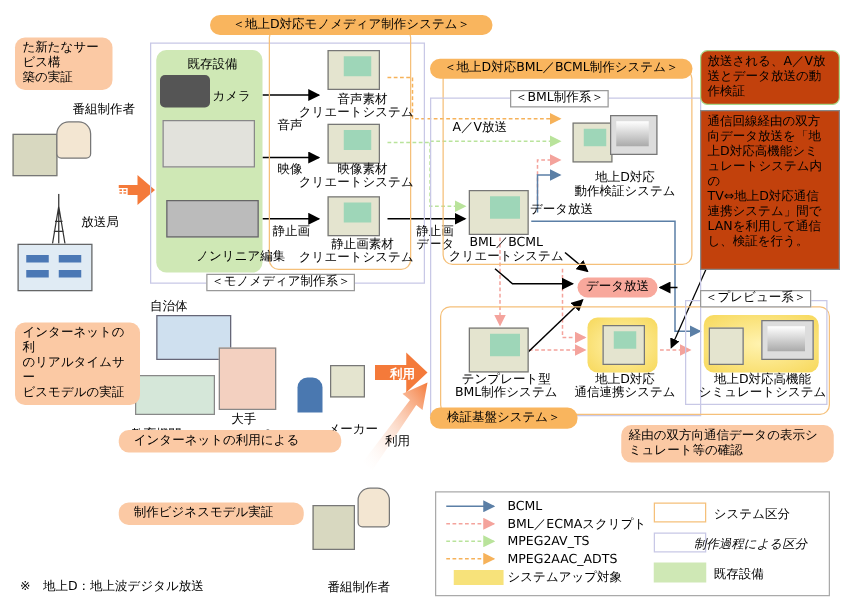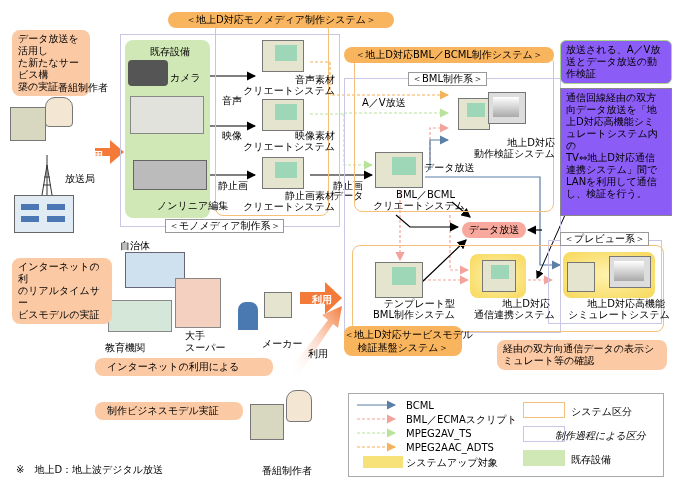--- a/index.html
+++ b/index.html
@@ -1,27 +1,27 @@
 <!DOCTYPE html>
 <html><head>
 <meta charset="utf-8">
 <style>
   html, body { margin:0; padding:0; }
   body { width:675px; height:484px; position:relative; background:#ffffff; overflow:hidden;
          font-family:"DejaVu Sans", sans-serif; font-size:10px; color:#000; }
   .abs { position:absolute; }
   .t { position:absolute; white-space:nowrap; font-size:10px; line-height:11px; }
-  .c { text-align:right; }
+  .c { text-align:center; }
   .bubble { position:absolute; background:#fbc9a4; border-radius:8px; padding:3px 6px; font-size:10px; line-height:12px; }
   .pill { position:absolute; background:#f9b55e; border-radius:9px; font-size:10px; line-height:16px; text-align:center; white-space:nowrap; }
   .box-orange { position:absolute; border:1.5px solid #f5c07a; border-radius:8px; }
   .box-lav { position:absolute; border:1.5px solid #c8c8e6; }
   .label-box { position:absolute; background:#fff; border:1px solid #999; font-size:10px; line-height:12px; text-align:center; white-space:nowrap; padding:0 3px; }
   .green { position:absolute; background:#cfe8b5; border-radius:8px; }
-  .note { position:absolute; background:#8b5cf6; font-size:10px; line-height:12px; padding:3px 5px; }
+  .note { position:absolute; background:#c2410c; font-size:10px; line-height:12px; padding:3px 5px; }
   .legend { position:absolute; border:1px solid #aaa; background:#fff; }
   .pc { position:absolute; }
 </style>
 </head>
 <body>
 
 <svg class="abs" style="left:0;top:0" width="675" height="484">
   <defs>
     <marker id="ab" markerWidth="8" markerHeight="8" refX="7" refY="4" orient="auto">
         <path d="M0,0 L8,4 L0,8 z" fill="#000"></path>
@@ -68,21 +68,20 @@
   <line x1="542" y1="230" x2="528" y2="230" stroke="#000" stroke-width="1.2" marker-end="url(#ab)"></line>
   <line x1="420" y1="284" x2="466" y2="240" stroke="#000" stroke-width="1.2" marker-end="url(#ab)"></line>
   <line x1="565" y1="215" x2="537" y2="278" stroke="#000" stroke-width="1" marker-end="url(#ab)"></line>
 
   <polygon points="95,148 110,148 110,140 124,152 110,164 110,156 95,156" fill="#f47a3a"></polygon>
   <polygon points="300,292 325,292 325,282 342,298 325,314 325,304 300,304" fill="#f47a3a"></polygon>
   <polygon points="290,370 328,320 322,315 342,306 338,328 333,324 298,376" fill="url(#bigarrow)"></polygon>
 </svg>
 
 <div class="bubble" style="left:12px;top:30px;width:66px;">
-  <div>データ放送を活用し</div>
   <div>た新たなサービス構</div>
   <div>築の実証</div>
 </div>
 <div class="t" style="left:58px;top:82px;">番組制作者</div>
 <div class="abs" style="left:5px;top:97px;width:75px;height:50px;">
   <div class="abs" style="left:5px;top:10px;width:34px;height:32px;background:#d8d8c0;border:1px solid #777;"></div>
   <div class="abs" style="left:40px;top:0px;width:26px;height:28px;background:#f3e6d2;border-radius:10px 10px 4px 4px;border:1px solid #777;"></div>
 </div>
 <div class="t" style="left:83px;top:150px;color:#fff;font-weight:bold;">利用</div>
 <div class="t" style="left:65px;top:173px;">放送局</div>
@@ -201,21 +200,20 @@
 <div class="abs" style="left:563px;top:252px;width:92px;height:46px;background:radial-gradient(#fff3b0,#f7d85a);border-radius:8px;">
   <div class="abs" style="left:4px;top:10px;width:26px;height:28px;background:#e4e4cf;border:1px solid #777;"></div>
   <div class="abs" style="left:46px;top:4px;width:40px;height:30px;background:#ddd;border:1px solid #777;">
       <div class="abs" style="left:4px;top:4px;width:30px;height:20px;background:linear-gradient(#fff,#aaa);"></div>
     </div>
 </div>
 <div class="t c" style="left:555px;top:298px;width:110px;">地上D対応高機能</div>
 <div class="t c" style="left:550px;top:309px;width:120px;">シミュレートシステム</div>
 
 <div class="pill" style="left:344px;top:326px;width:118px;line-height:13px;padding:2px 0;border-radius:8px;">
-  <div>＜地上D対応サービスモデル</div>
   <div>検証基盤システム＞</div>
 </div>
 
 <div class="bubble" style="left:497px;top:340px;width:158px;">
   <div>経由の双方向通信データの表示シ</div>
   <div>ミュレート等の確認</div>
 </div>
 
 <div class="t" style="left:120px;top:240px;">自治体</div>
 <div class="abs" style="left:125px;top:252px;width:58px;height:34px;background:#cfe0ef;border:1px solid #667;"></div>
@@ -232,21 +230,21 @@
 </div>
 
 <div class="abs" style="left:238px;top:292px;width:60px;height:40px;">
   <div class="abs" style="left:0;top:10px;width:20px;height:28px;background:#4a78b0;border-radius:8px 8px 0 0;"></div>
   <div class="abs" style="left:26px;top:0;width:26px;height:24px;background:#e4e4cf;border:1px solid #777;"></div>
 </div>
 <div class="t" style="left:262px;top:338px;">メーカー</div>
 <div class="t" style="left:312px;top:294px;color:#fff;font-weight:bold;">利用</div>
 <div class="t" style="left:308px;top:348px;">利用</div>
 
-<div class="bubble" style="left:95px;top:358px;width:160px;padding-left:12px;">
+<div class="bubble" style="left:95px;top:344px;width:160px;padding-left:12px;">
   <div>インターネットの利用による</div>
 </div>
 <div class="bubble" style="left:95px;top:402px;width:130px;padding-left:12px;">
   <div>制作ビジネスモデル実証</div>
 </div>
 
 <div class="abs" style="left:250px;top:390px;width:70px;height:55px;">
   <div class="abs" style="left:0;top:14px;width:32px;height:34px;background:#d8d8c0;border:1px solid #777;"></div>
   <div class="abs" style="left:36px;top:0;width:24px;height:30px;background:#f3e6d2;border:1px solid #777;border-radius:10px 10px 4px 4px;"></div>
 </div>

